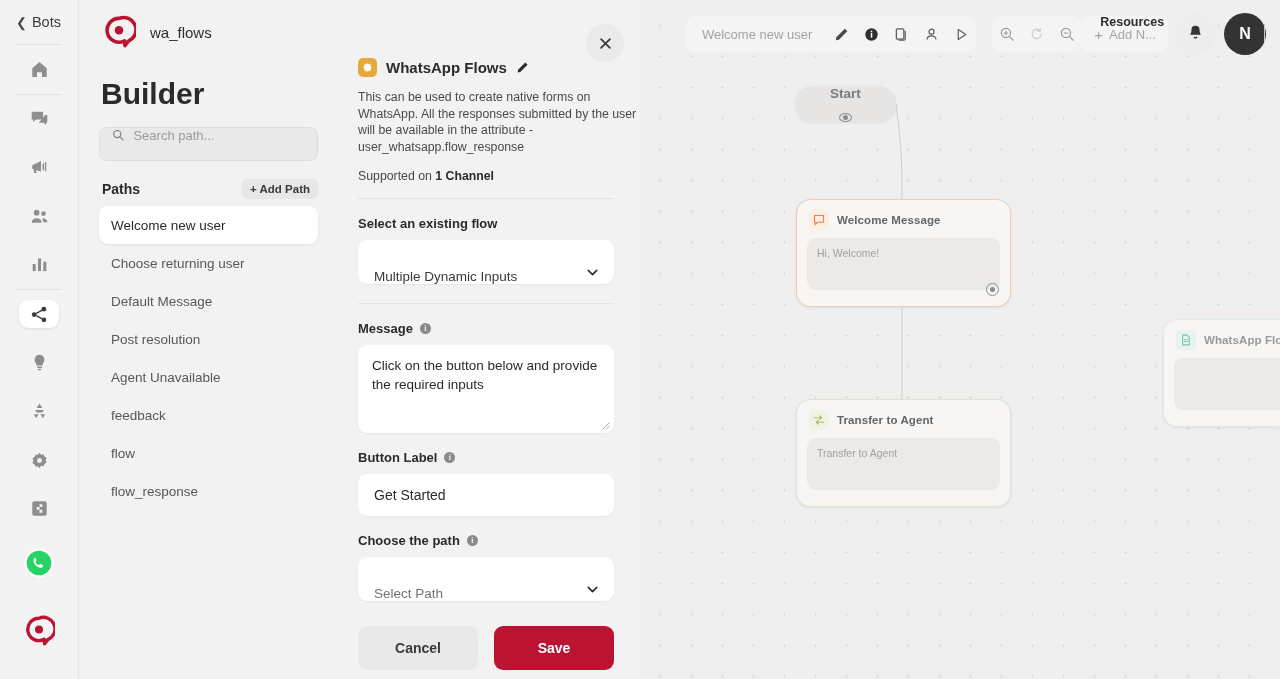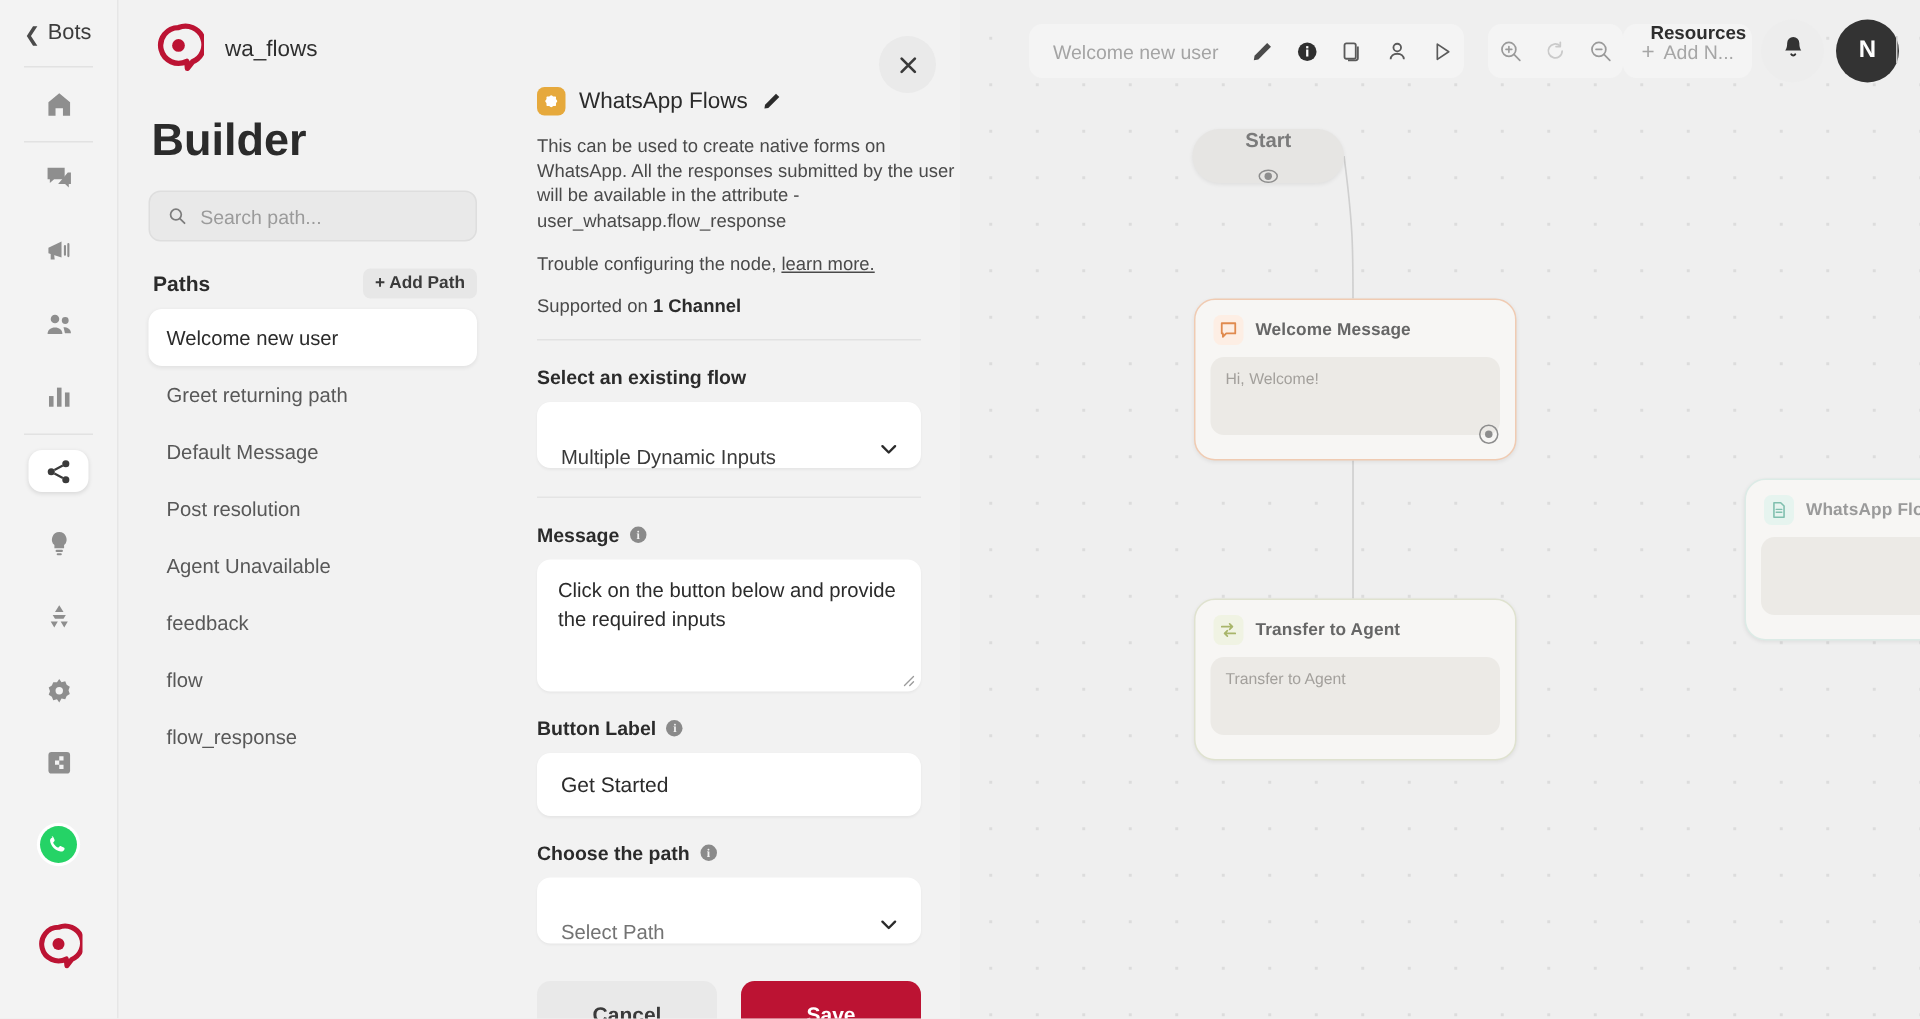--- a/index.html
+++ b/index.html
@@ -151,21 +151,21 @@
     position: relative; z-index: 4;
     width: 259px; height: 679px; background: #f2f2f2;
     padding: 0 20px;
   }
   .brand { display: flex; align-items: center; gap: 14px; height: 64px; padding-left: 3px; }
   .brand-name { font-size: 15px; color: #2f2f2f; }
   .page-title { font-size: 30px; font-weight: bold; color: #2b2b2b; padding-left: 2px; margin-top: 13px; }
   .search {
     margin-top: 16px; height: 34px; border-radius: 8px;
     background: #e9e9e9; border: 1px solid #dedede;
-    display: flex; align-items: center; gap: 9px; padding: 0 12px;
+    display: flex; align-items: flex-start; gap: 9px; padding: 0 12px;
   }
   .search input {
     border: 0; outline: 0; background: transparent;
     font-family: "Liberation Sans", sans-serif; font-size: 13px; color: #3a3a3a;
     width: 100%;
   }
   .search input::placeholder { color: #9b9b9b; }
   .paths-head {
     display: flex; align-items: center; justify-content: space-between;
     margin-top: 18px; padding-left: 3px;
@@ -195,21 +195,21 @@
   .close-btn {
     position: absolute; right: 16px; top: 24px;
     width: 38px; height: 38px; border-radius: 50%; background: #eaeaea;
     display: flex; align-items: center; justify-content: center; cursor: pointer;
   }
   .mid-title-row { display: flex; align-items: center; gap: 9px; padding-top: 58px; }
   .mid-icon {
     width: 19px; height: 19px; border-radius: 5px; background: #e6a93c;
     display: flex; align-items: center; justify-content: center; flex: 0 0 auto;
   }
-  .mid-title { font-size: 15px; font-weight: normal; color: #2b2b2b; }
+  .mid-title { font-size: 15px; font-weight: bold; color: #2b2b2b; }
   .mid-desc {
     margin-top: 12px; font-size: 12.3px; line-height: 16.5px; color: #4a4a4a;
     width: 290px;
   }
   .mid-trouble { margin-top: 14px; font-size: 12.3px; color: #4a4a4a; }
   .mid-trouble a { color: #4a4a4a; text-decoration: underline; }
   .mid-support { margin-top: 14px; font-size: 12.3px; color: #4a4a4a; }
   .mid-support b { color: #2b2b2b; }
   .hr { height: 1px; background: #e2e2e2; margin-top: 15px; }
 
@@ -515,21 +515,21 @@
       <input type="text" placeholder="Search path..." style="">
     </div>
 
     <div class="paths-head">
       <span class="paths-label">Paths</span>
       <span class="add-path">+ Add Path</span>
     </div>
 
     <div class="path-list">
       <div class="path-item selected">Welcome new user</div>
-      <div class="path-item">Greet returning path</div>
+      <div class="path-item">Choose returning user</div>
       <div class="path-item">Default Message</div>
       <div class="path-item">Post resolution</div>
       <div class="path-item">Agent Unavailable</div>
       <div class="path-item">feedback</div>
       <div class="path-item">flow</div>
       <div class="path-item">flow_response</div>
     </div>
   </div>
 
   <div class="panel-mid">
@@ -548,23 +548,20 @@
       <span class="mid-title">WhatsApp Flows</span>
       <span style="display:flex;align-items:center;cursor:pointer">
         <svg width="13" height="13" viewBox="0 0 16 16">
             <path d="M11.5 1.8 14.2 4.5 5.2 13.5 2 14l.5-3.2z" fill="#2b2b2b"></path>
           </svg>
       </span>
     </div>
 
     <div class="mid-desc">This can be used to create native forms on WhatsApp. All the responses submitted by the user will be available in the attribute - user_whatsapp.flow_response</div>
 
-    <div class="mid-trouble">
-      <span>Trouble configuring the node, </span><a href="#">learn more.</a>
-    </div>
 
     <div class="mid-support">
       <span>Supported on </span><b>1 Channel</b>
     </div>
 
     <div class="hr"></div>
 
     <div class="field-label">
       <span>Select an existing flow</span>
     </div>

